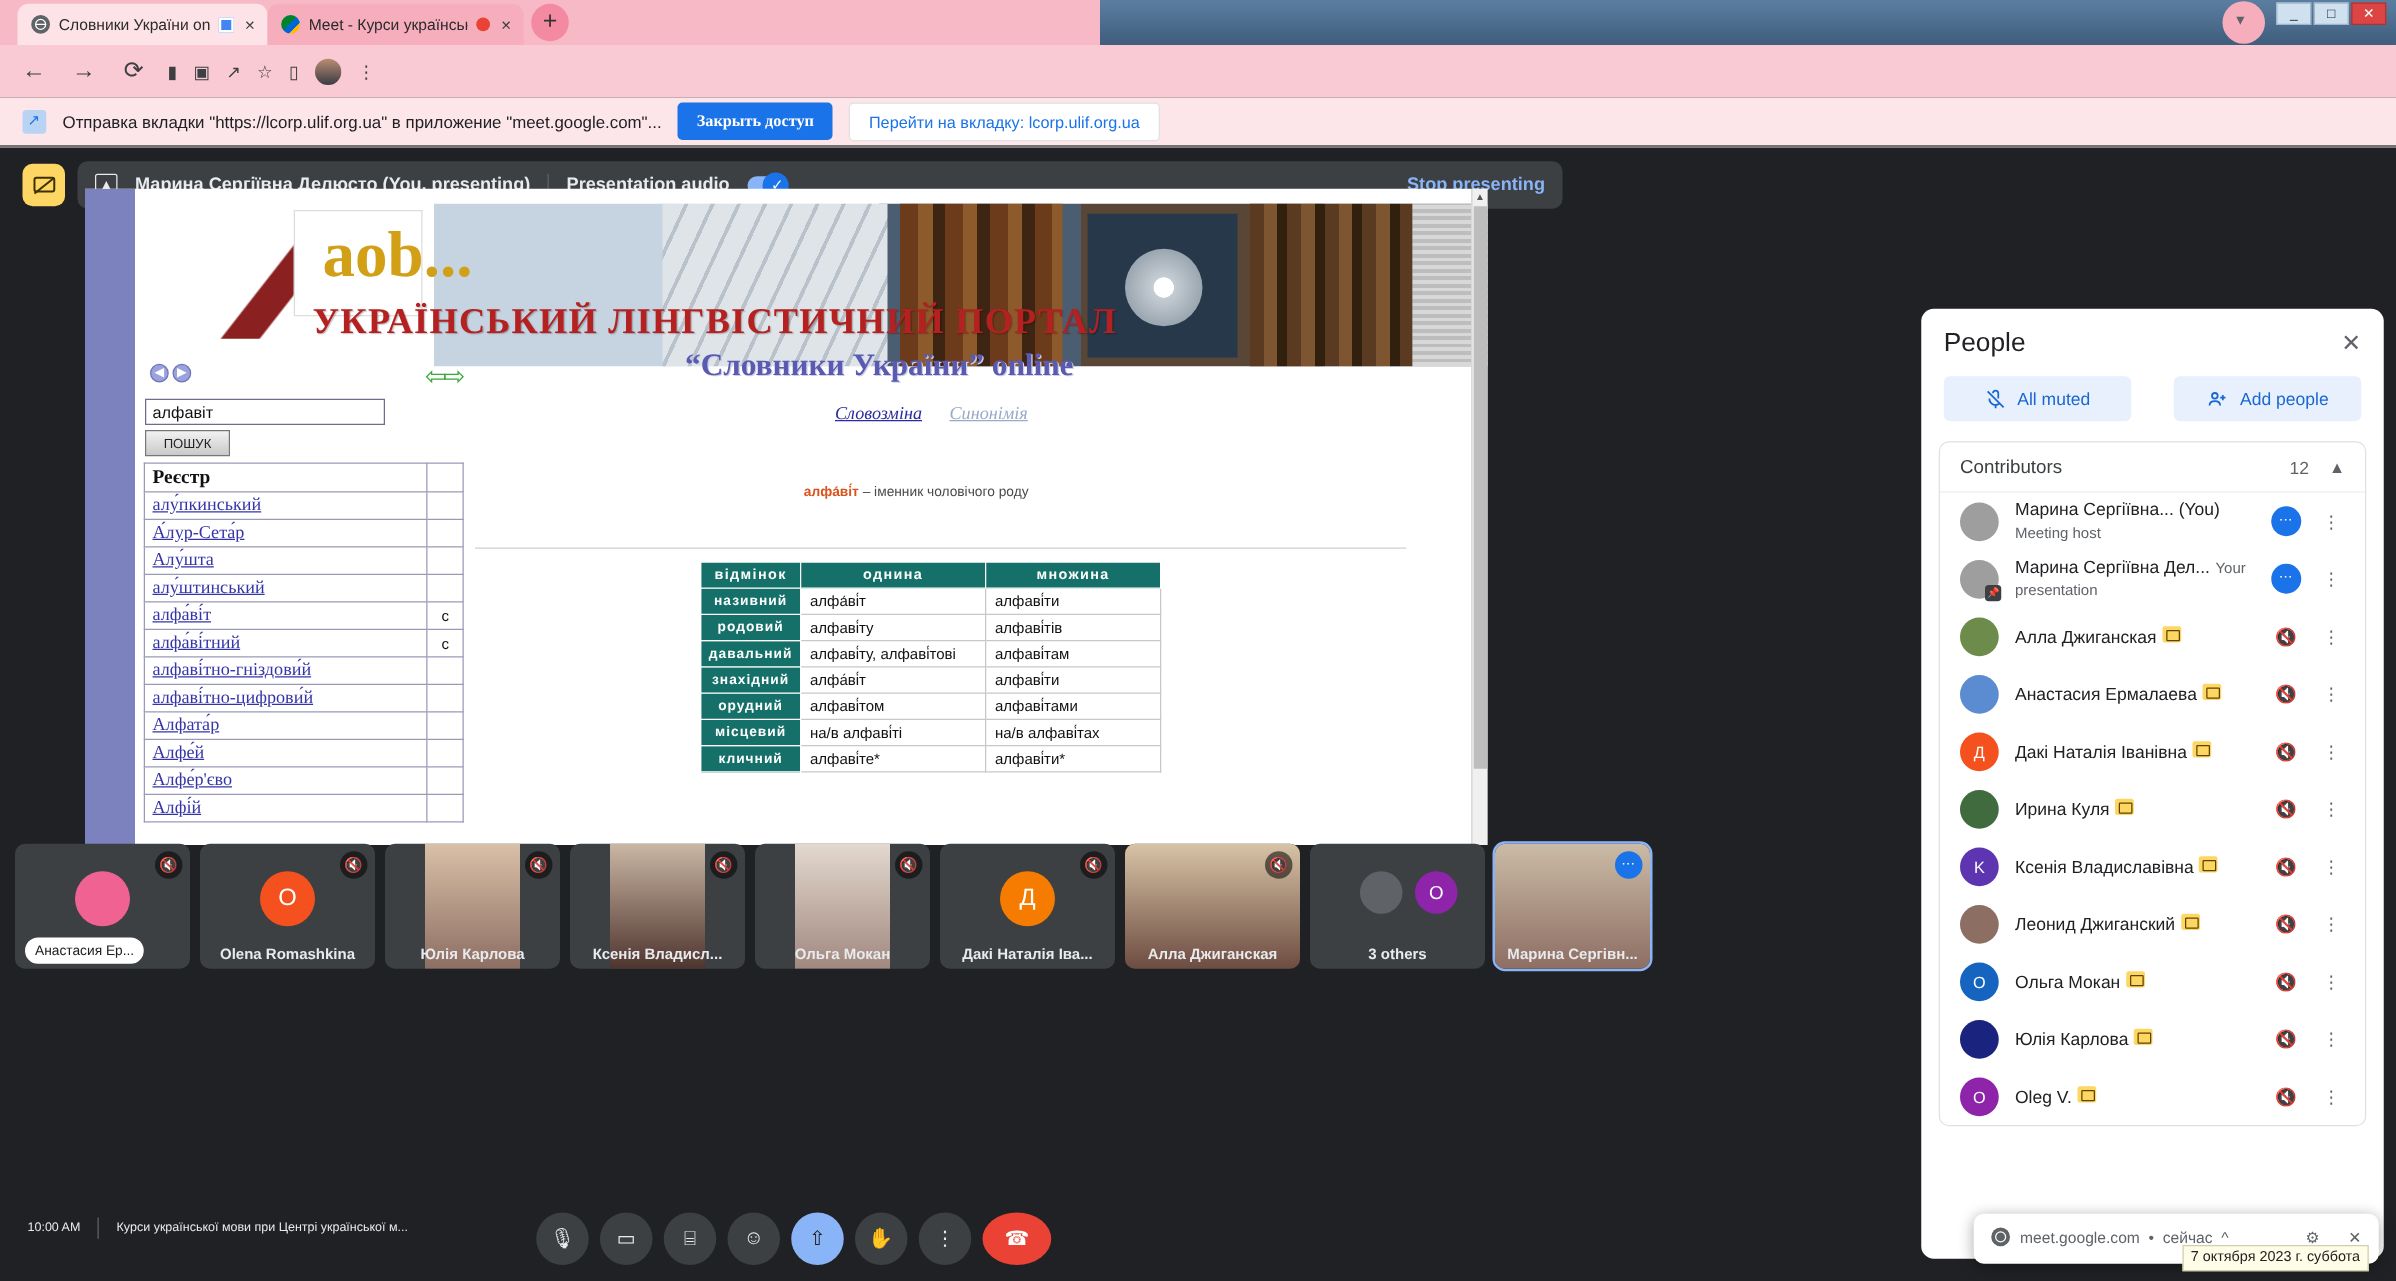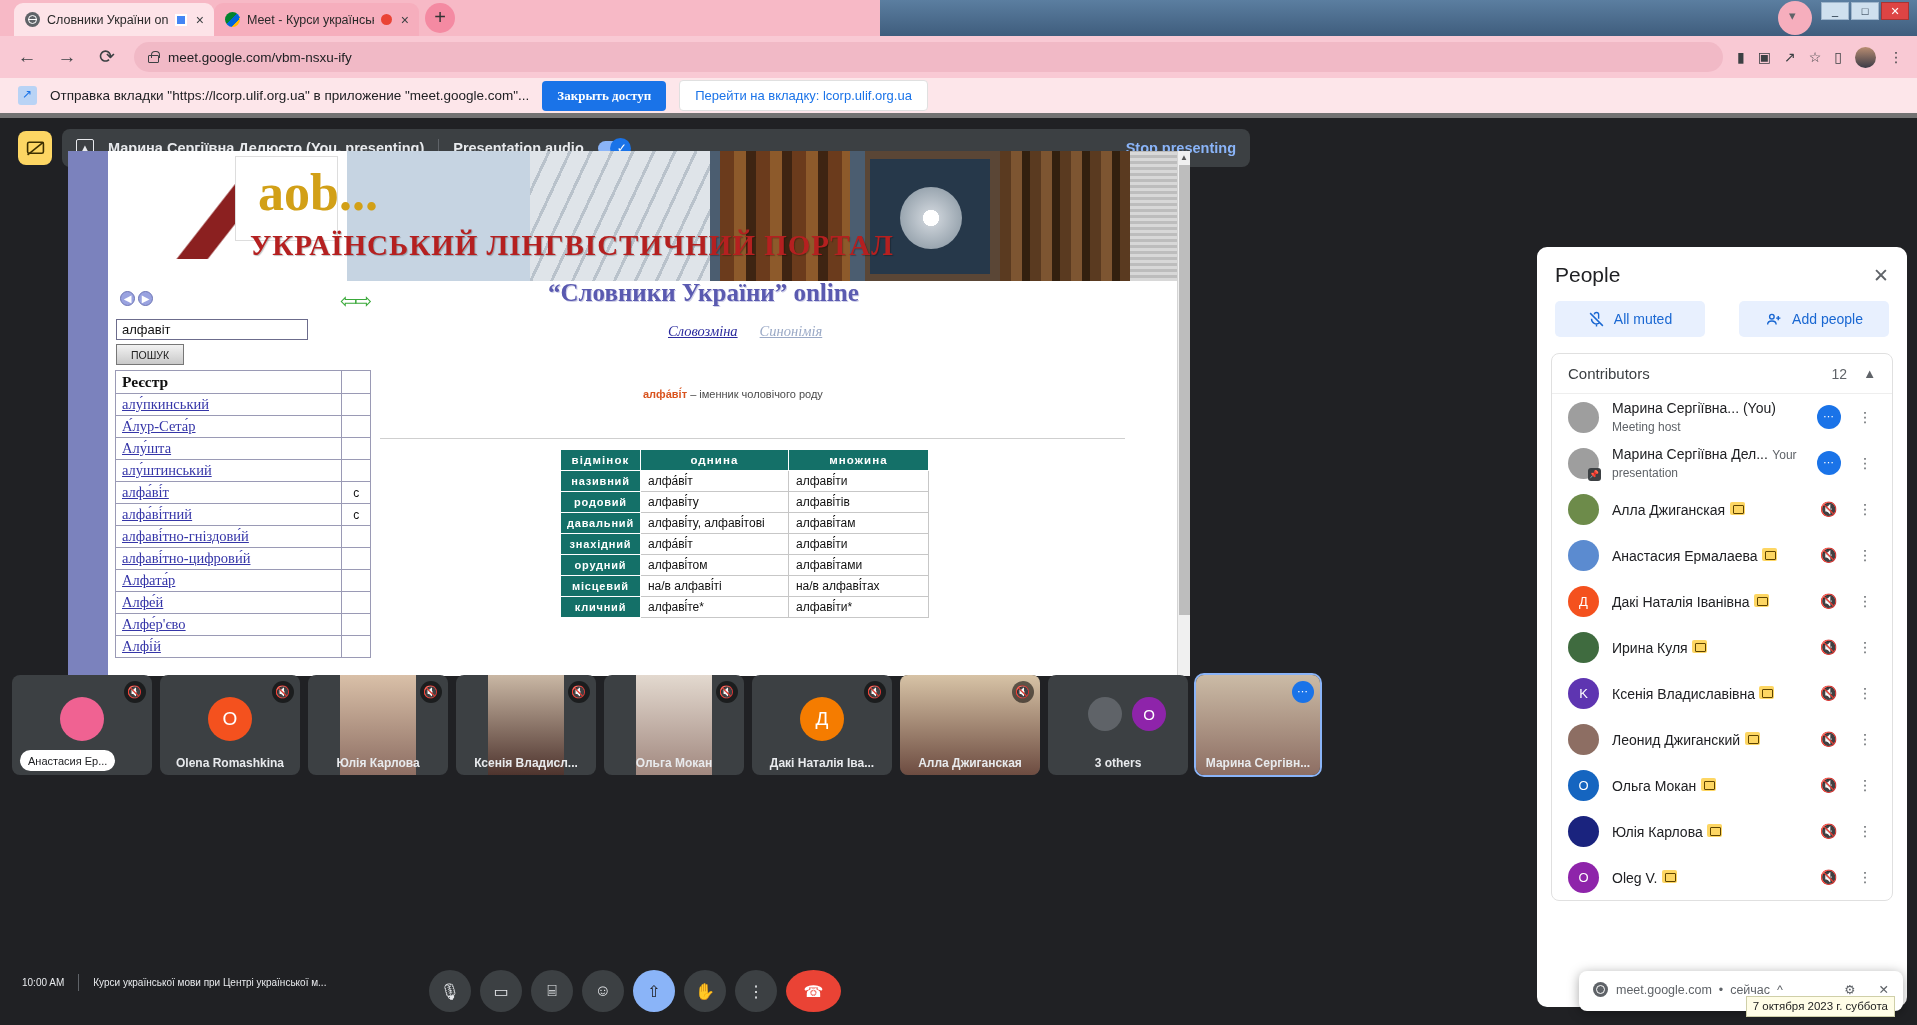--- a/index.html
+++ b/index.html
@@ -61,21 +61,21 @@
   .lock:before{content:"";position:absolute;left:2px;top:-5px;width:7px;height:6px;
     border:1.6px solid #3c4043;border-bottom:none;border-radius:4px 4px 0 0;}
   .omni-right{ display:flex; align-items:center; gap:13px; color:#3c4043;}
   .omni-right span{ font-size:14px; }
   .avatar-sm{ width:21px;height:21px;border-radius:50%;
      background:linear-gradient(180deg,#b98d72,#3a3a46); }
 
   .chrome-infobar{
     position:absolute; left:0; top:78px; width:1917px; height:40px;
     background:#fde6ea; display:flex; align-items:center; gap:13px; padding:4px 18px;
-    font-size:13.5px; color:#202124; border-bottom:5px solid #737373;
+    font-size:13.5px; color:#202124; border-bottom:2px solid #737373;
   }
   .share-ico{ width:19px;height:19px;border-radius:3px;background:#b9d3f5;position:relative;flex:none;}
   .share-ico:after{content:"\2197";position:absolute;left:4px;top:1px;font-size:12px;color:#1a73e8;}
   .btn-blue{ background:#1a73e8;color:#fff;border-radius:4px;padding:7px 15px;font-size:13px;font-weight:bold;font-family:Liberation Serif, serif;}
   .btn-white{ background:#fff;color:#1a73e8;border-radius:4px;padding:7px 15px;font-size:13px;
      border:1px solid #e0e0e0;}
 
   
   .meet{ position:absolute; left:0; top:119px; width:1917px; height:906px; background:#202124; }
 
@@ -92,21 +92,21 @@
   .toggle{ width:31px;height:15px;border-radius:8px;background:#8ab4f8;position:relative;}
   .toggle:after{content:"";position:absolute;right:-2px;top:-3px;width:21px;height:21px;border-radius:50%;
      background:#1a73e8;}
   .toggle .chk{position:absolute;right:2px;top:1px;color:#fff;font-size:12px;z-index:2;line-height:13px;}
   .stop-pres{ color:#8ab4f8;font-size:14.5px;font-weight:bold;margin-left:auto;}
 
   
   .shared{ position:absolute; left:68px; top:32px; width:1122px; height:525px;
      background:#fff; overflow:hidden; }
   .sh-side{ position:absolute;left:0;top:0;width:40px;height:100%;background:#7b82bd;}
-  .sh-banner{ position:absolute; left:42px; top:0; width:1078px; height:130px;
+  .sh-banner{ position:absolute; left:42px; top:12px; width:1078px; height:130px;
      background:linear-gradient(90deg,#ffffff 0 22%,#c6d4e2 22% 40%,#e4e7ea 40% 55%,#4b5d70 55% 70%,#5a4636 70% 88%,#8d9aa6 88% 100%);text-align:center; }
   .sh-banner .ttl{ position:absolute; left:140px; top:78px; font-family:"Liberation Serif",serif;
      font-size:29px; font-weight:bold; color:#b52020; letter-spacing:1px;
      text-shadow:1px 1px 1px rgba(0,0,0,.25);}
   .logo-box{position:absolute;left:125px;top:5px;width:103px;height:85px;background:#fff;
      border:1px solid #ddd;}
   .logo-box .g{position:absolute;left:22px;top:6px;font-family:"Liberation Serif",serif;
      font-size:52px;font-weight:bold;color:#d2a017;}
   .pen{position:absolute;left:50px;top:8px;width:130px;height:100px;
      background:linear-gradient(128deg,transparent 45%,#8b2020 46% 60%,transparent 61%);}
@@ -267,24 +267,20 @@
     <div>_</div>
     <div>□</div>
     <div>✕</div>
   </div>
 </div>
 
 <div class="chrome-omnibar">
   <span class="nav-ico">←</span>
   <span class="nav-ico">→</span>
   <span class="nav-ico">⟳</span>
-  <div class="omnibox">
-    <span class="lock"></span>
-    <span>meet.google.com/vbm-nsxu-ify</span>
-  </div>
   <div class="omni-right">
     <span>▮</span>
     <span>▣</span>
     <span>↗</span>
     <span>☆</span>
     <span>▯</span>
     <span class="avatar-sm"></span>
     <span>⋮</span>
   </div>
 </div>

